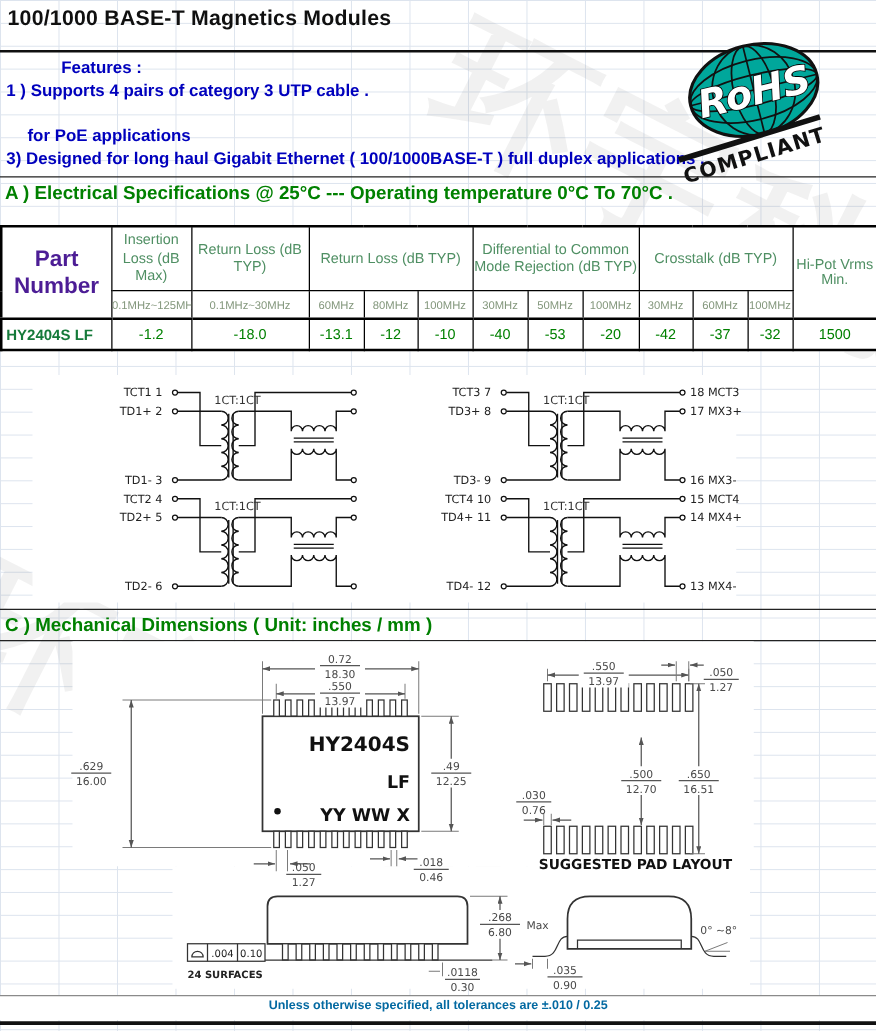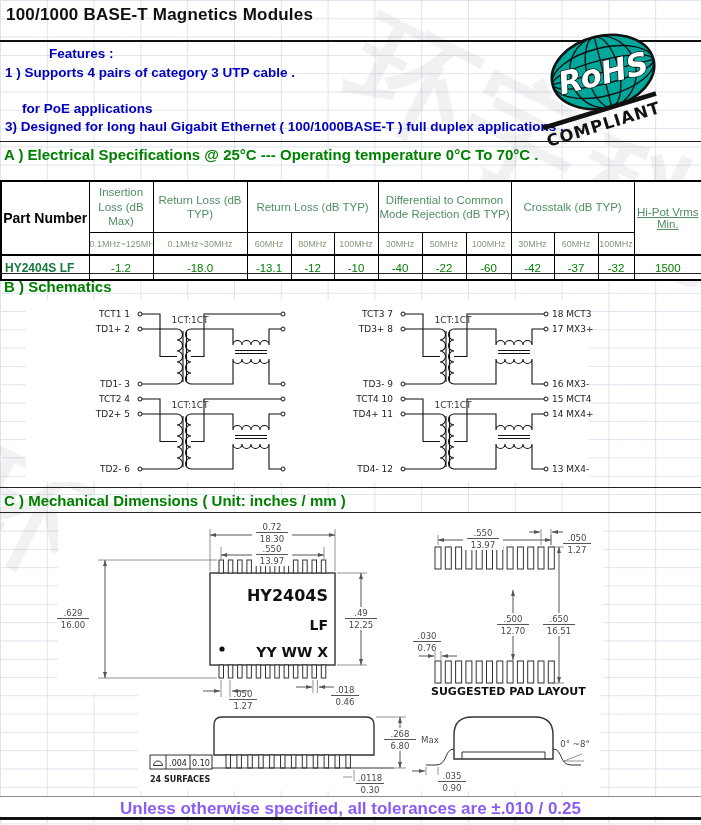--- a/index.html
+++ b/index.html
@@ -17,28 +17,28 @@
   .feat{color:#0000bd;font-weight:bold;font-size:13.5px;white-space:pre;}
   
   .sec{left:0;width:701px;color:#008000;font-weight:bold;font-size:15px;padding:4px 0 0 4px;box-sizing:border-box;}
   .rule-top{border-top:1.5px solid #222;}
   .rule-bot{border-bottom:1.5px solid #222;}
   
   table.spec{position:absolute;left:0;top:180px;width:701px;border-collapse:collapse;table-layout:fixed;background:#fff;}
   table.spec th,table.spec td{border:1.4px solid #000;padding:0;text-align:center;vertical-align:middle;overflow:hidden;}
   table.spec{border:2.5px solid #000;}
   th.grp{color:#4f8f63;font-weight:normal;font-size:11.5px;line-height:1.25;height:50px;}
-  th.pn{color:#000000;font-weight:bold;font-size:14px;}
-  th.hp{color:#4f8f63;font-weight:normal;font-size:11.5px;text-decoration:underline;}
+  th.pn{color:#4c1d95;font-weight:bold;font-size:18px;}
+  th.hp{color:#4f8f63;font-weight:normal;font-size:11.5px;}
   tr.freq th{color:#83977c;font-weight:normal;font-size:9px;height:21px;white-space:nowrap;margin-top:28px;}
   tr.data td{color:#008000;font-size:11.5px;height:23px;border-top:2.2px solid #000;}
   tr.data td.pn{color:#157a3a;font-weight:bold;font-size:12px;text-align:left;padding-left:3px;}
   
   .footer-row{left:0;top:796px;width:701px;height:20px;background:#fff;border-top:1px solid #8a8a8a;
-     text-align:center;color:#8b5cf6;font-weight:bold;font-size:17px;padding-top:2px;box-sizing:border-box;}
+     text-align:center;color:#0369a1;font-weight:bold;font-size:10px;padding-top:2px;box-sizing:border-box;}
   .footer-bar{left:0;top:817px;width:701px;height:3px;background:#111;}
   
   svg text{font-family:"DejaVu Sans","Liberation Sans",sans-serif;}
   .pinlbl{font-size:9px;fill:#222;}
   .ratio{font-size:9px;fill:#333;text-anchor:middle;}
   .wire{stroke:#111;stroke-width:1.1;fill:none;}
   .dt{font-size:8.6px;fill:#4a4a4a;text-anchor:middle;}
   .dimline{stroke:#555;stroke-width:1;fill:none;}
   .ext{stroke:#7a7a7a;stroke-width:0.8;fill:none;}
   .body-ln{stroke:#333;stroke-width:1.4;fill:#fff;}
@@ -131,31 +131,30 @@
       <th>100MHz</th>
     </tr>
     <tr class="data">
       <td class="pn">HY2404S LF</td>
       <td>-1.2</td>
       <td>-18.0</td>
       <td>-13.1</td>
       <td>-12</td>
       <td>-10</td>
       <td>-40</td>
-      <td>-22</td>
-      <td>-60</td>
+      <td>-53</td>
+      <td>-20</td>
       <td>-42</td>
       <td>-37</td>
       <td>-32</td>
       <td>1500</td>
     </tr>
   </tbody>
     </table>
 
-  <div class="abs sec rule-top" style="top:273px;height:24px;">B ) Schematics</div>
 
   <svg class="abs" style="left:0;top:296px;" width="701" height="190" viewBox="0 0 701 190">
 
     <g transform="translate(64,4)">
       <rect x="-38" y="0" width="300" height="182" fill="#fff"></rect>
       <g class="wire">
         <path d="M78,14 H96 V56.5 H113"></path>
           <path d="M78,29 H113"></path>
           <path d="M78,84 H113"></path>
         <path d="M113,29 a5.5,5.5 0 0 1 0,11 a5.5,5.5 0 0 1 0,11 a5.5,5.5 0 0 1 0,11 a5.5,5.5 0 0 1 0,11 a5.5,5.5 0 0 1 0,11"></path>

